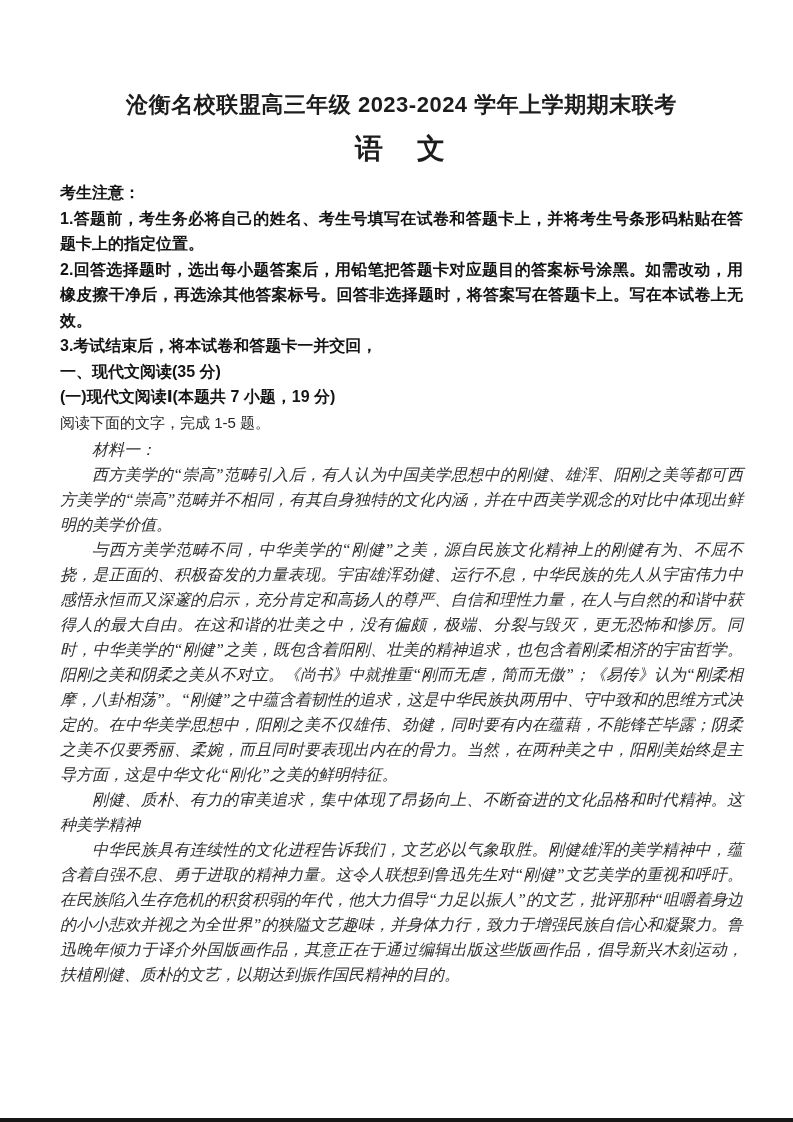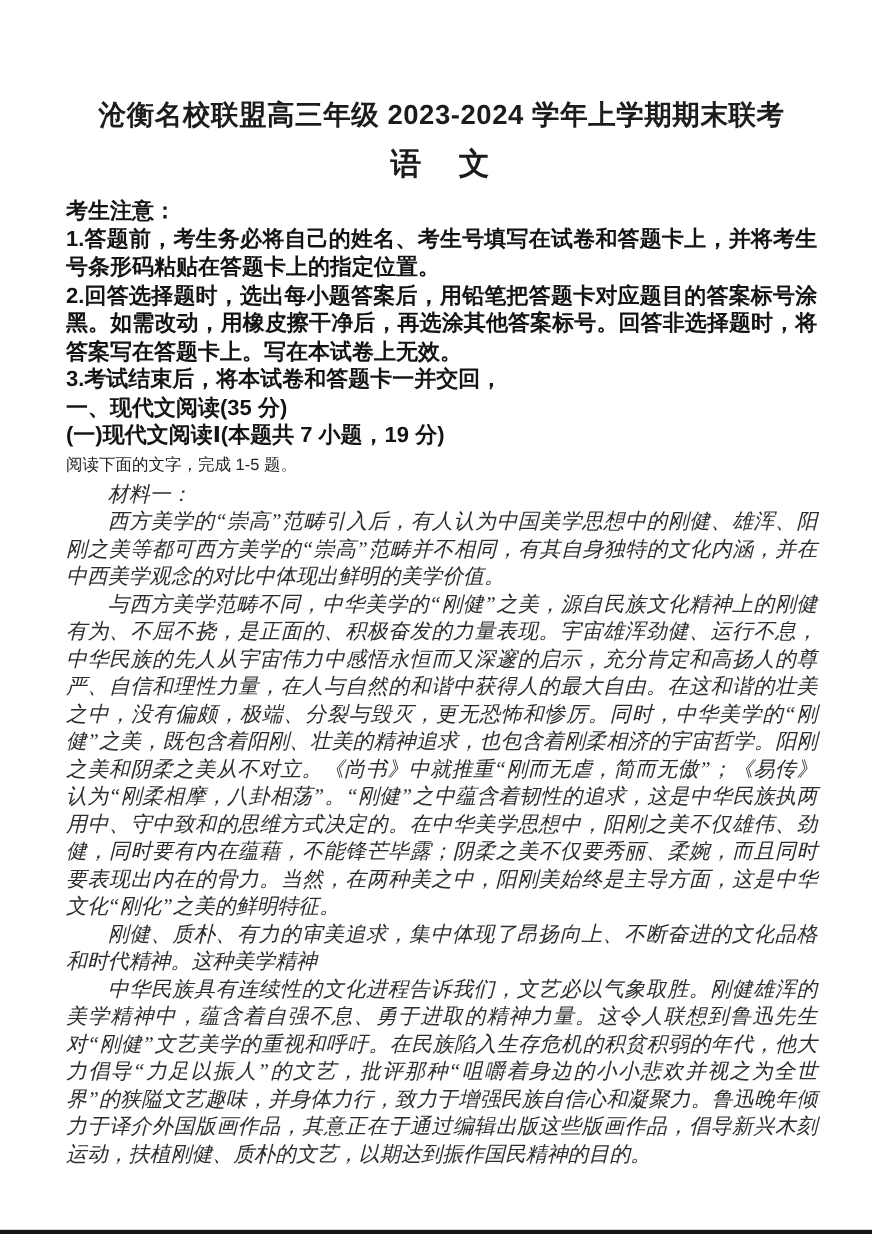--- a/index.html
+++ b/index.html
@@ -11,56 +11,56 @@
     background: #ffffff;
     box-sizing: border-box;
     padding: 92px 50px 0 60px;
     font-family: "Liberation Serif", "DejaVu Serif", serif;
     color: #1c1c1c;
     overflow: hidden;
   }
   .title {
     margin: 0;
     font-family: "Liberation Sans", "DejaVu Sans", sans-serif;
-    font-size: 25px;
+    font-size: 22px;
     line-height: 26px;
     font-weight: 700;
     text-align: center;
     letter-spacing: 0.5px;
   }
   .subject {
     margin: 18px 0 0 0;
     font-family: "Liberation Sans", "DejaVu Sans", sans-serif;
     font-size: 28px;
     line-height: 26px;
     font-weight: 700;
     text-align: center;
     letter-spacing: 3px;
   }
   .notice-block { margin-top: 18px; }
   .notice-block p { margin: 0; line-height: 25.5px; }
   .bold {
     font-family: "Liberation Sans", "DejaVu Sans", sans-serif;
     font-weight: 700;
-    font-size: 20px;
+    font-size: 16px;
     color: #141414;
   }
   .justify { text-align: justify; }
   .serif-regular {
     font-family: Liberation Sans, sans-serif;
     font-weight: 400;
     font-size: 15px;
     color: #242424;
   }
   .material { margin-top: 2px; text-align: justify; }
   .material p {
     margin: 0;
     font-family: "Liberation Serif", "DejaVu Serif", serif;
     font-style: italic;
-    font-size: 19px;
+    font-size: 16px;
     line-height: 25px;
     color: #2d2d2d;
     text-indent: 2em;
   }
   .scan-line {
     position: absolute;
     left: 0;
     right: 0;
     bottom: 0;
     height: 4px;

